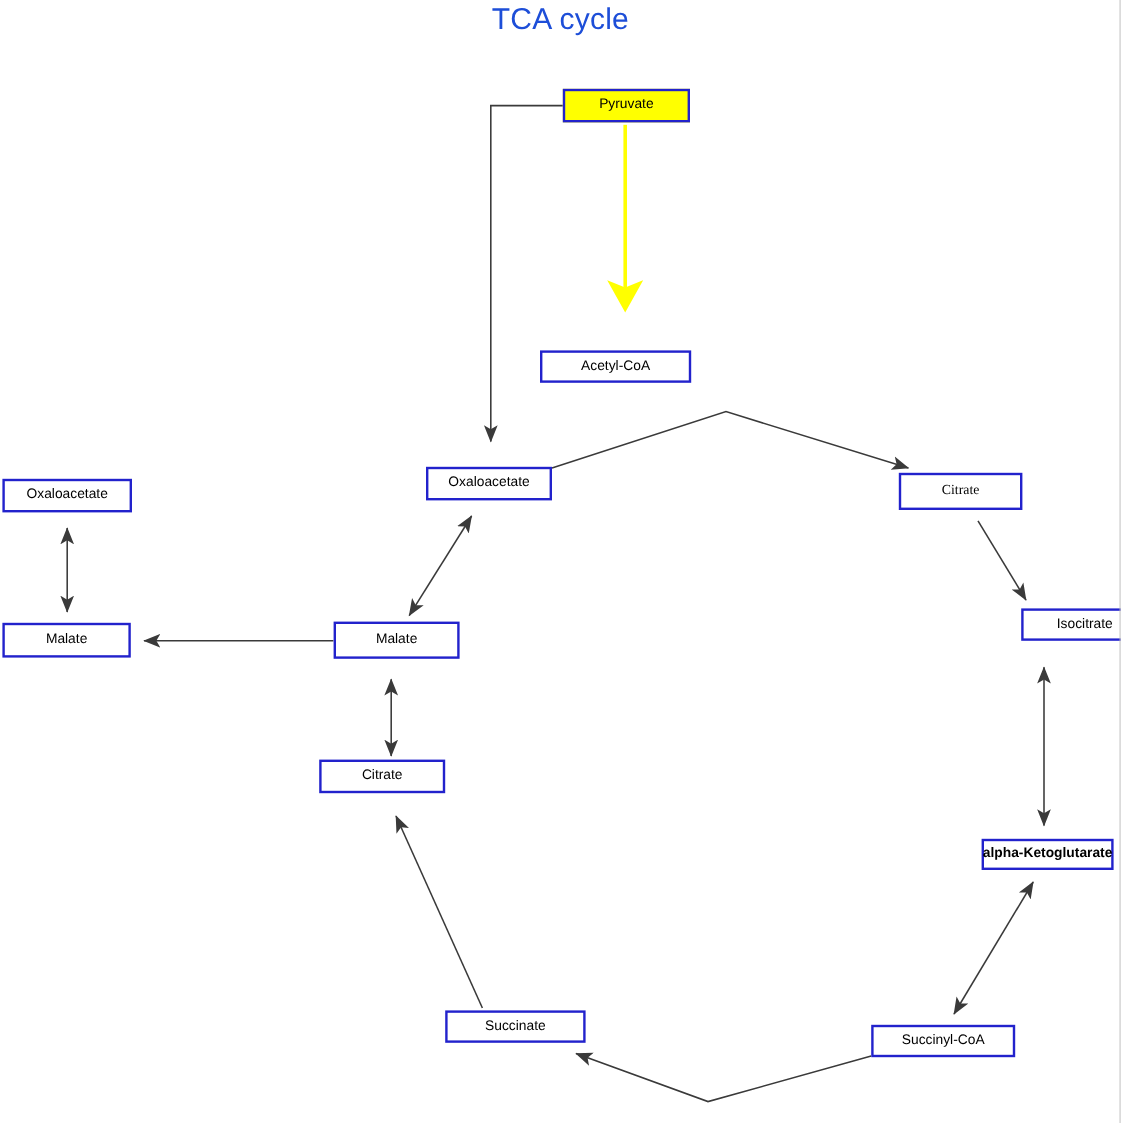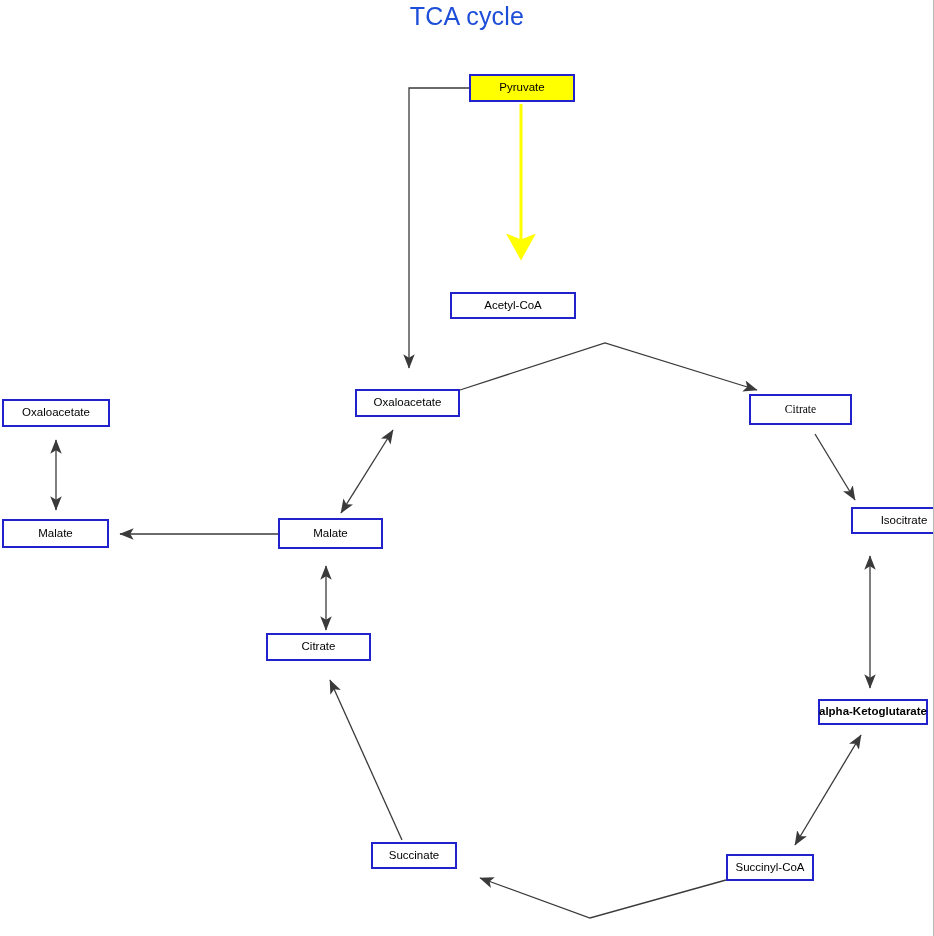--- a/index.html
+++ b/index.html
@@ -122,25 +122,25 @@
   </div>
 
   <div class="node" style="left:851px; top:507px; width:106px; height:27px;">
     <span>Isocitrate</span>
   </div>
 
   <div class="node" style="left:818px; top:699px; width:110px; height:26px;font-weight:bold;">
     <span>alpha-Ketoglutarate</span>
   </div>
 
-  <div class="node" style="left:726px; top:854px; width:88px; height:27px;">
+  <div class="node" style="left:726px; top:854px; width:120px; height:27px;">
     <span>Succinyl-CoA</span>
   </div>
 
-  <div class="node" style="left:371px; top:842px; width:86px; height:27px;">
+  <div class="node" style="left:371px; top:842px; width:117px; height:27px;">
     <span>Succinate</span>
   </div>
 
   <div class="node" style="left:266px; top:633px; width:105px; height:28px;">
     <span>Citrate</span>
   </div>
 
   <div class="node" style="left:278px; top:518px; width:105px; height:31px;">
     <span>Malate</span>
   </div>

